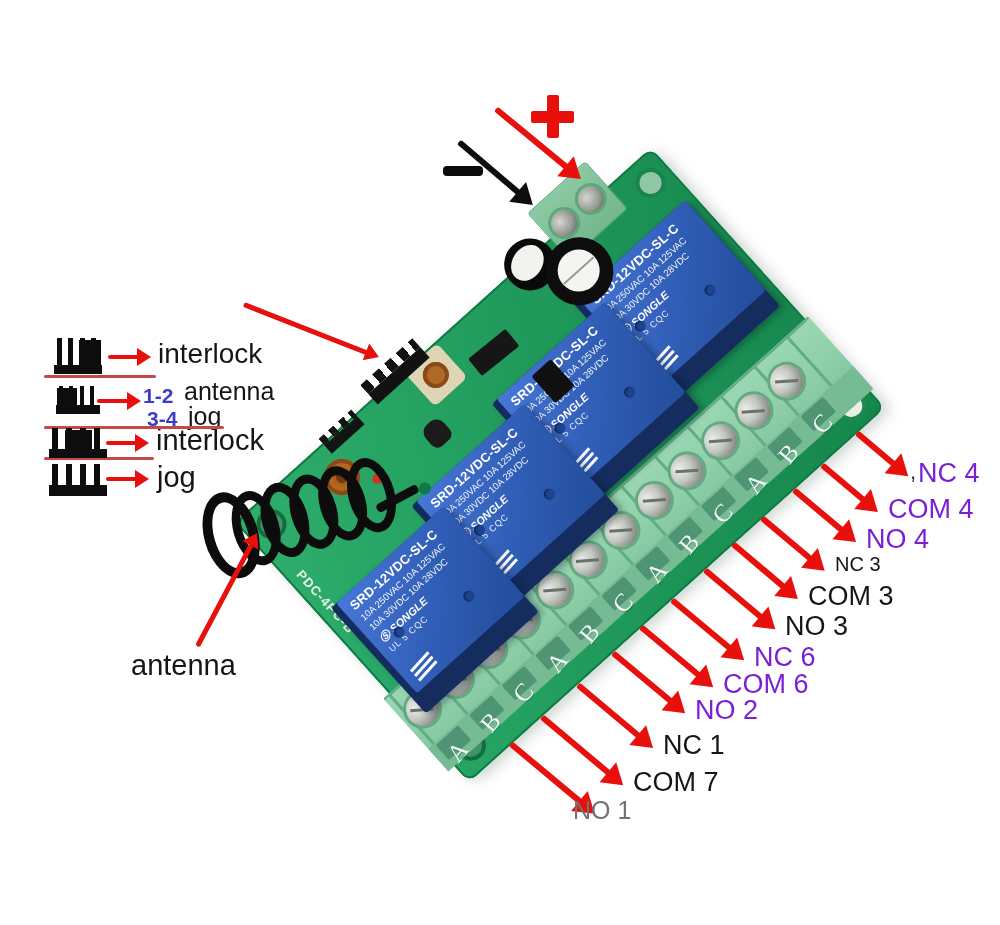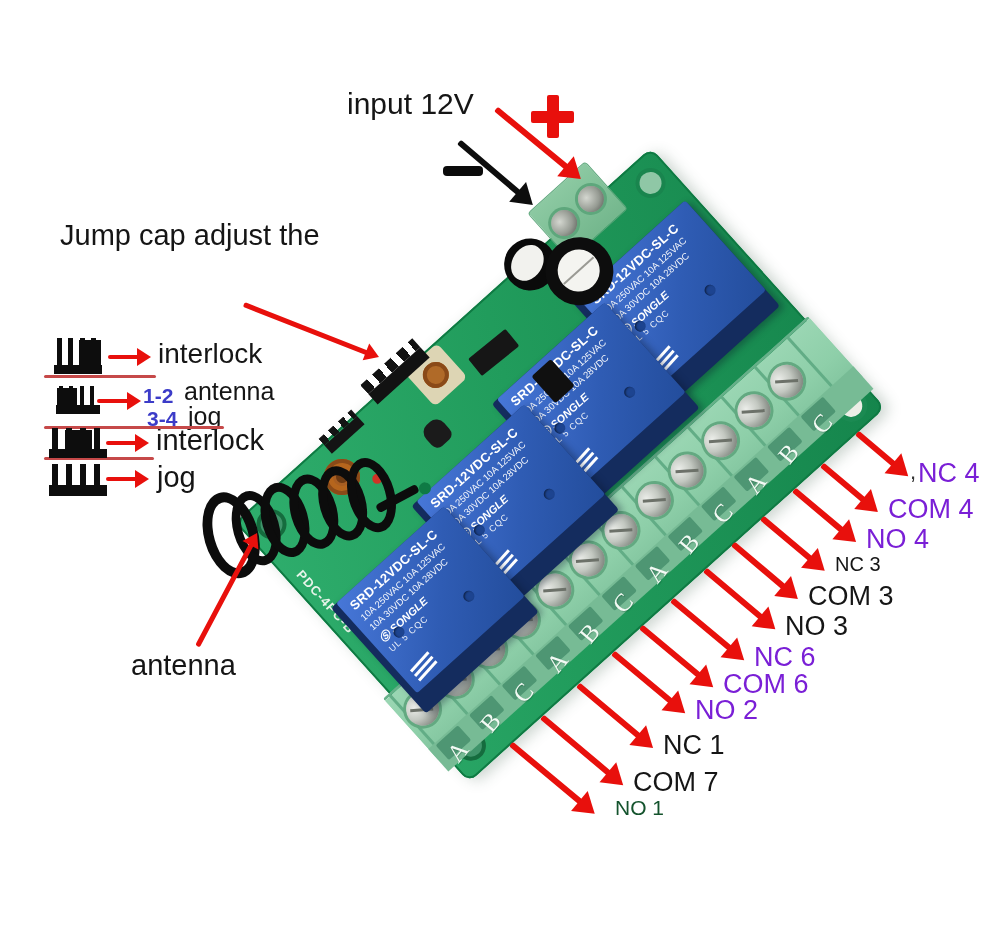--- a/index.html
+++ b/index.html
@@ -234,30 +234,28 @@
   <div id="antenna" style="position:absolute;left:198px;top:466px;width:230px;height:100px;transform:rotate(-16deg);">
       <div style="position: absolute; left: 4px; top: 2px; width: 54px; height: 88px; border-radius: 50%; border: 10px solid rgb(12, 12, 12); background: transparent;"></div>
       <div style="position: absolute; left: 34px; top: 8px; width: 46px; height: 76px; border-radius: 50%; border: 9px solid rgb(12, 12, 12); background: transparent;"></div>
       <div style="position: absolute; left: 64px; top: 8px; width: 46px; height: 76px; border-radius: 50%; border: 9px solid rgb(12, 12, 12); background: transparent;"></div>
       <div style="position: absolute; left: 94px; top: 8px; width: 46px; height: 76px; border-radius: 50%; border: 9px solid rgb(12, 12, 12); background: transparent;"></div>
       <div style="position: absolute; left: 124px; top: 8px; width: 46px; height: 76px; border-radius: 50%; border: 9px solid rgb(12, 12, 12); background: transparent;"></div>
       <div style="position: absolute; left: 154px; top: 8px; width: 46px; height: 76px; border-radius: 50%; border: 9px solid rgb(12, 12, 12); background: transparent;"></div>
       <div style="position: absolute; left: 178px; top: 52px; width: 46px; height: 9px; background: rgb(12, 12, 12); border-radius: 4px; transform: rotate(-12deg);"></div>
     </div>
 
-  <div class="txt" style="left:347px;top:87px;font-size:30px;">input 12V</div>
 
   <div>
     <div class="abs" style="left:531px;top:111px;width:43px;height:12px;background:#e8100c;border-radius:2px;"></div>
     <div class="abs" style="left:547px;top:95px;width:12px;height:43px;background:#e8100c;border-radius:2px;"></div>
   </div>
 
   <div class="abs" style="left:443px;top:166px;width:40px;height:10px;background:#0b0b0b;border-radius:4px;"></div>
 
-  <div class="txt" style="left:60px;top:219px;font-size:29px;">Jump cap adjust the</div>
 
   <div class="txt" style="left:131px;top:649px;font-size:29px;">antenna</div>
 
   <div class="txt" style="left:158px;top:338px;font-size:28px;">interlock</div>
   <div class="txt" style="left:143px;top:384px;font-size:21px;font-weight:700;color:#3c3cc8;">1-2</div>
   <div class="txt" style="left:184px;top:377px;font-size:25px;">antenna</div>
   <div class="txt" style="left:147px;top:407px;font-size:21px;font-weight:700;color:#3c3cc8;">3-4</div>
   <div class="txt" style="left:188px;top:402px;font-size:25px;">jog</div>
   <div class="txt" style="left:156px;top:424px;font-size:29px;">interlock</div>
   <div class="txt" style="left:157px;top:461px;font-size:29px;">jog</div>
@@ -394,15 +392,15 @@
       <div style="position: absolute; left: 888px; top: 494px; font-size: 27px; white-space: nowrap; color: rgb(122, 31, 214);">COM 4</div>
       <div style="position: absolute; left: 866px; top: 524px; font-size: 27px; white-space: nowrap; color: rgb(122, 31, 214);">NO 4</div>
       <div style="position: absolute; left: 835px; top: 553px; font-size: 20px; white-space: nowrap; color: rgb(21, 21, 21);">NC 3</div>
       <div style="position: absolute; left: 808px; top: 581px; font-size: 27px; white-space: nowrap; color: rgb(21, 21, 21);">COM 3</div>
       <div style="position: absolute; left: 785px; top: 611px; font-size: 27px; white-space: nowrap; color: rgb(21, 21, 21);">NO 3</div>
       <div style="position: absolute; left: 754px; top: 642px; font-size: 27px; white-space: nowrap; color: rgb(122, 31, 214);">NC 6</div>
       <div style="position: absolute; left: 723px; top: 669px; font-size: 27px; white-space: nowrap; color: rgb(122, 31, 214);">COM 6</div>
       <div style="position: absolute; left: 695px; top: 695px; font-size: 27px; white-space: nowrap; color: rgb(122, 31, 214);">NO 2</div>
       <div style="position: absolute; left: 663px; top: 730px; font-size: 27px; white-space: nowrap; color: rgb(21, 21, 21);">NC 1</div>
       <div style="position: absolute; left: 633px; top: 767px; font-size: 27px; white-space: nowrap; color: rgb(21, 21, 21);">COM 7</div>
-      <div style="position: absolute; left: 615px; top: 796px; font-size: 21px; white-space: nowrap; color: #14532d;">NO 1</div>
+      <div style="position: absolute; left: 573px; top: 796px; font-size: 25px; white-space: nowrap; color: #737373;">NO 1</div>
     </div>
 </div>
 
 </body></html>

